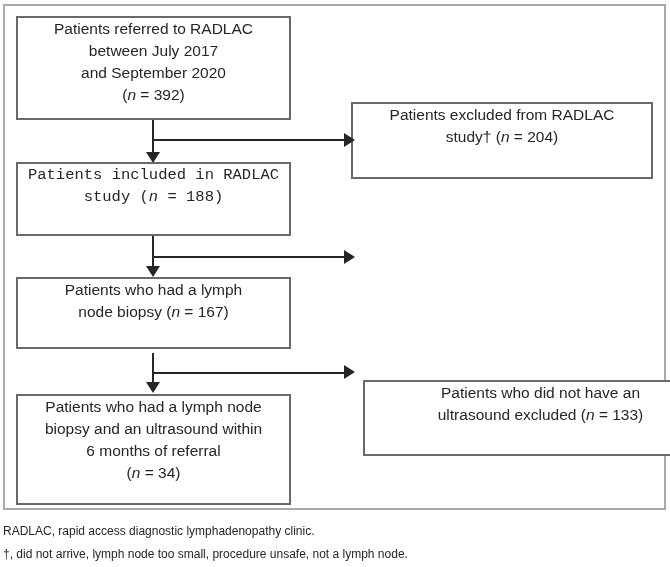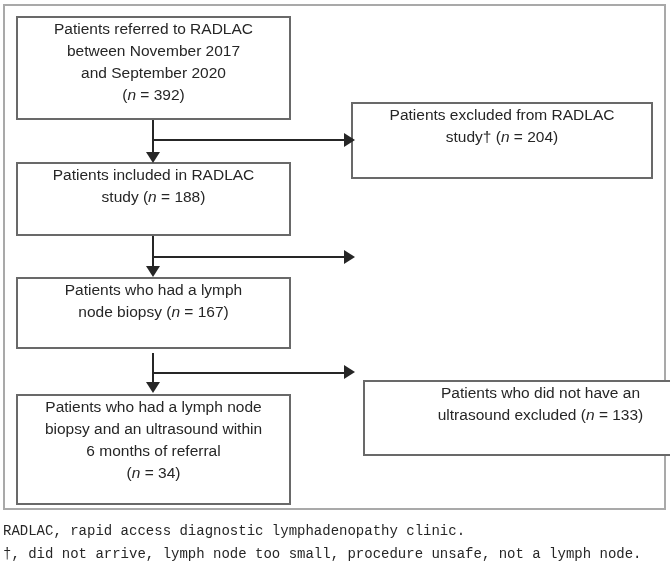--- a/index.html
+++ b/index.html
@@ -36,21 +36,21 @@
     align-items: center;
     text-align: center;
     font-size: 15.5px;
     line-height: 22px;
   }
   .box .line {
     white-space: nowrap;
   }
   
   .b-referred            { left: 11px;  top: 10px;  width: 275px; height: 104px; }
-  .b-included            { left: 11px;  top: 156px; width: 275px; height: 74px;  }
+  .b-included            { left: 11px;  top: 156px; width: 275px; height: 74px; font-family: Liberation Mono, monospace;  }
   .b-biopsy              { left: 11px;  top: 271px; width: 275px; height: 72px;  }
   .b-biopsy-ultrasound   { left: 11px;  top: 388px; width: 275px; height: 111px; }
   
   .b-excluded-study      { left: 346px; top: 96px;  width: 302px; height: 77px;  }
   .b-excluded-biopsy     { left: 350px; top: 208px; width: 302px; height: 86px;  }
   .b-excluded-ultrasound { left: 358px; top: 329px; width: 355px; height: 76px; margin-top: 45px;  }
 
   
   .vline, .hline {
     position: absolute;
@@ -86,35 +86,34 @@
   
   .c3-v  { left: 147px; top: 347px; height: 31px; }
   .c3-ad { left: 141px; top: 376px; }
   .c3-h  { left: 147px; top: 366px; width: 192px; }
   .c3-ar { left: 339px; top: 359px; }
 
   .footnotes {
     position: absolute;
     left: 3px;
     top: 520px;
-    font-size: 14px;
+    font-size: 12px;
     line-height: 23px;
-    font-family: Liberation Mono, monospace;
   }
   .footnotes .fn { white-space: nowrap; }
 </style>
 </head>
 <body>
 
 <div class="canvas">
   <div class="frame">
 
     <div class="box b-referred">
         <div class="line">Patients referred to RADLAC</div>
-        <div class="line">between November 2017</div>
+        <div class="line">between July 2017</div>
         <div class="line">and September 2020</div>
         <div class="line">(<i>n</i> = 392)</div>
       </div>
     <div class="box b-included">
         <div class="line">Patients included in RADLAC</div>
         <div class="line">study (<i>n</i> = 188)</div>
       </div>
     <div class="box b-biopsy">
         <div class="line">Patients who had a lymph</div>
         <div class="line">node biopsy (<i>n</i> = 167)</div>

